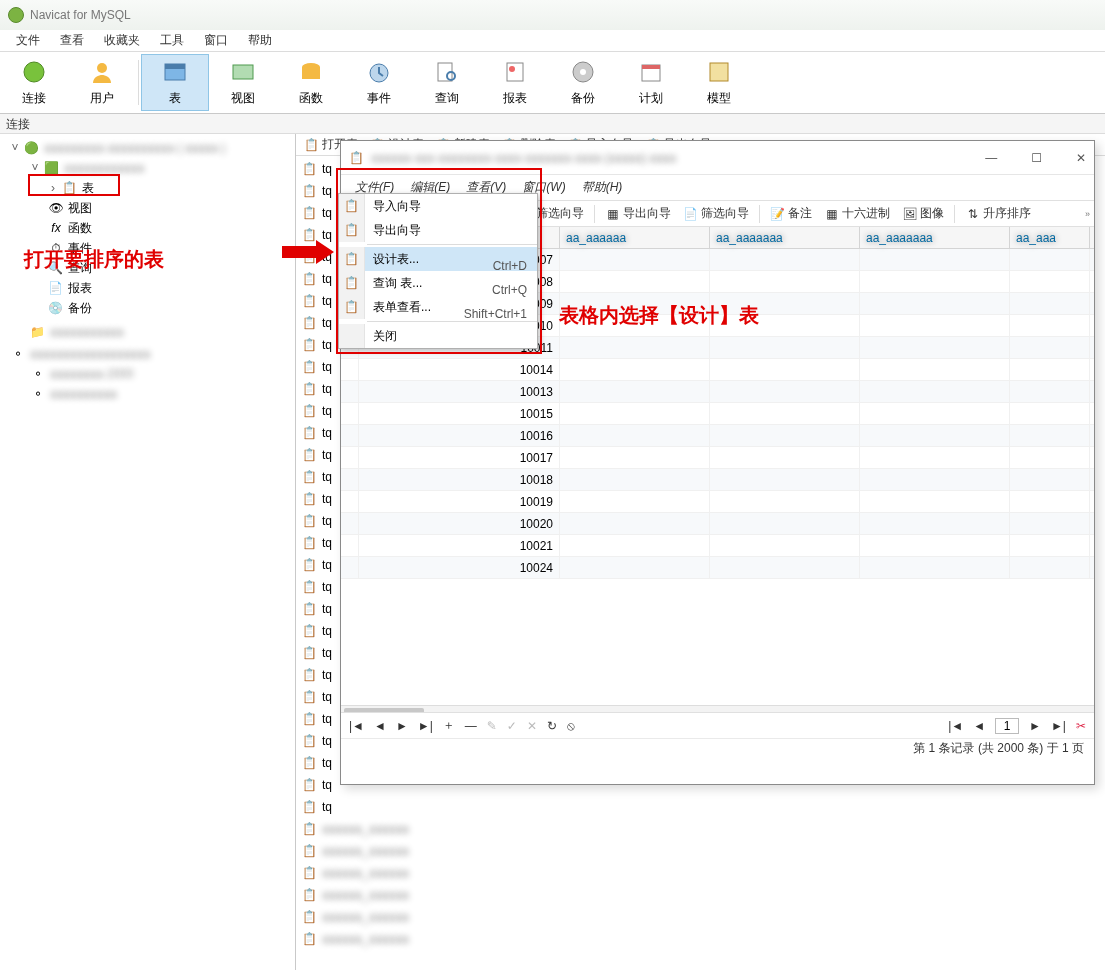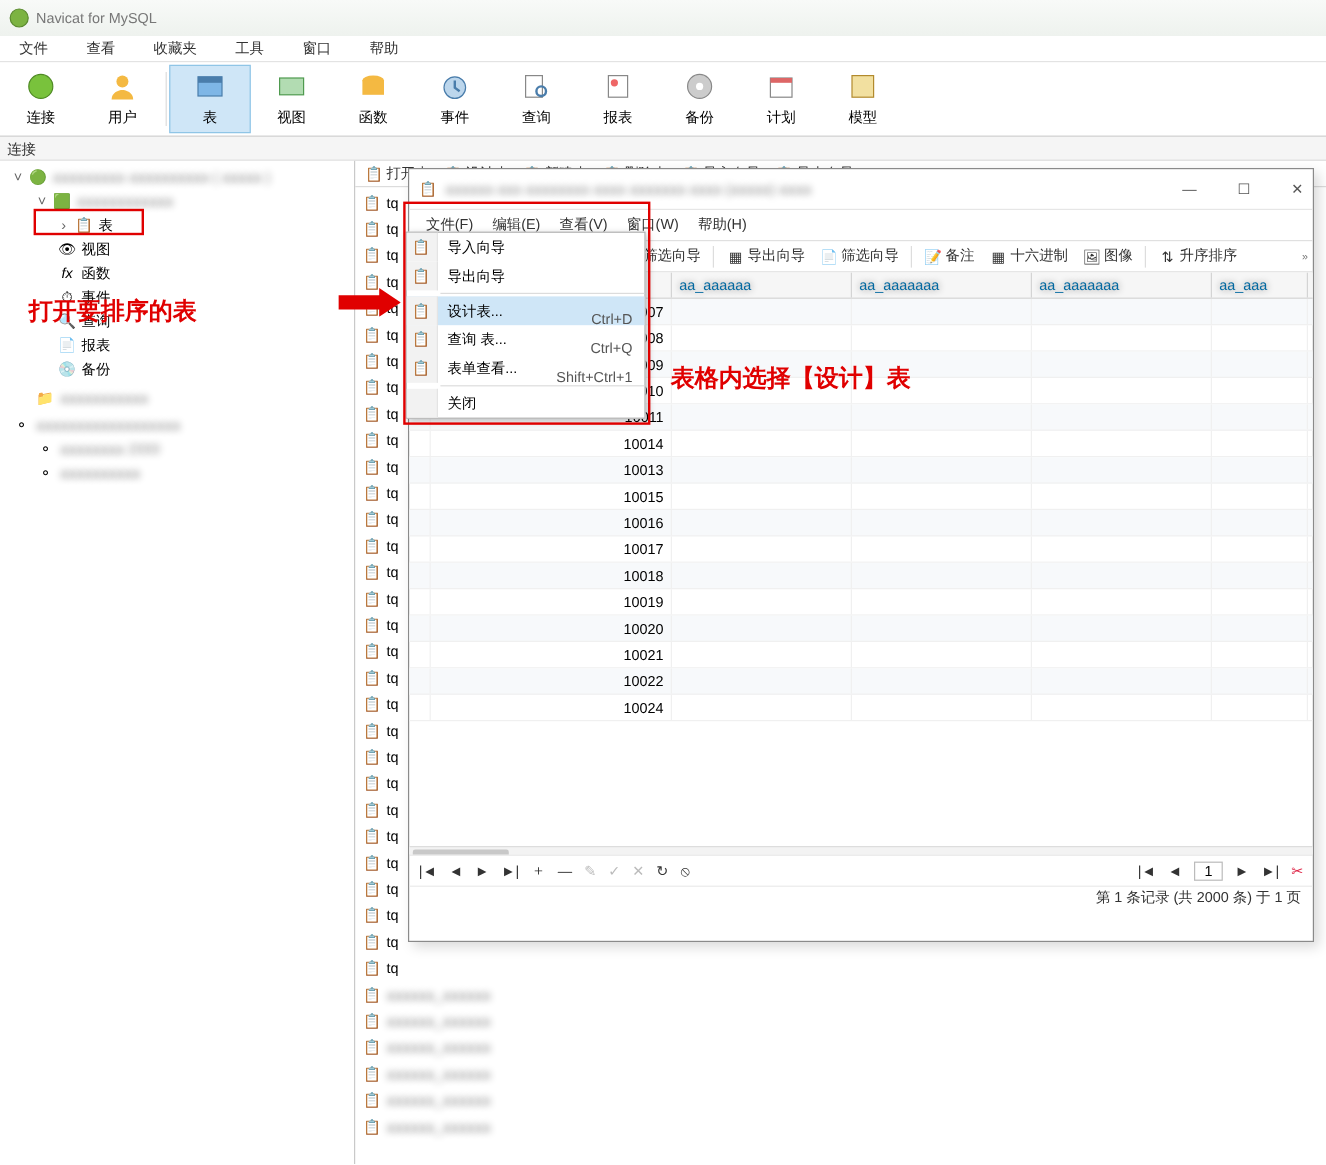--- a/index.html
+++ b/index.html
@@ -2,21 +2,21 @@
 <html><head>
 <meta charset="utf-8">
 <style>
 * { box-sizing: border-box; margin: 0; padding: 0; font-family: "Microsoft YaHei", "Segoe UI", sans-serif; font-size: 12px; }
 body { background: #fff; width: 1105px; height: 971px; position: relative; overflow: hidden; }
 
 .title-bar { height: 30px; display: flex; align-items: center; padding: 0 8px; background: linear-gradient(#f8faf8,#eef2ee); }
 .app-logo { width: 16px; height: 16px; border-radius: 50%; background: #7cb342; margin-right: 6px; border: 1px solid #5a8a2e; }
 .title-text { color: #777; }
 
-.menu-bar { height: 22px; display: flex; align-items: center; padding: 0 6px; gap: 12px; border-bottom: 1px solid #dcdcdc; }
+.menu-bar { height: 22px; display: flex; align-items: center; padding: 0 6px; gap: 0; border-bottom: 1px solid #dcdcdc; }
 .menu-item { padding: 0 10px; color: #333; cursor: default; }
 
 .toolbar { height: 62px; display: flex; align-items: stretch; padding: 2px 0; border-bottom: 1px solid #c9c9c9; background: #fff; }
 .toolbar-btn { width: 68px; display: flex; flex-direction: column; align-items: center; justify-content: center; gap: 4px; }
 .toolbar-btn.active { background: #cfe6f7; border: 1px solid #8fc5e6; }
 .toolbar-sep { width: 1px; background: #dcdcdc; margin: 6px 2px; }
 .tb-icon { width: 28px; height: 28px; display: flex; align-items: center; justify-content: center; }
 
 .section-header { height: 20px; padding: 2px 6px; color: #333; background: #f5f5f5; border-bottom: 1px solid #dcdcdc; }
 
@@ -37,21 +37,21 @@
 .sub-btn { display: flex; align-items: center; gap: 2px; padding: 0 4px; color: #333; }
 .mini-icon { width:16px; height:16px; display:inline-flex; align-items:center; justify-content:center; }
 
 .table-list { flex: 1; position: relative; overflow: hidden; padding: 2px 0; }
 .tl-item { height: 22px; display: flex; align-items: center; padding-left: 6px; gap: 4px; }
 
 .child-window { position: absolute; left: 340px; top: 140px; width: 755px; height: 645px; background: #fff; border: 1px solid #8a8a8a; box-shadow: 4px 4px 10px rgba(0,0,0,0.15); z-index: 15; }
 .cw-title { height: 34px; display: flex; align-items: center; padding: 0 8px; border-bottom: 1px solid #e6e6e6; }
 .cw-controls { margin-left: auto; display: flex; gap: 34px; color: #555; }
 .cw-menu { height: 26px; display: flex; align-items: center; padding: 0 6px; border-bottom: 1px solid #e0e0e0; }
-.cw-menu .menu-item { padding: 0 8px; }
+.cw-menu .menu-item { padding: 0 8px; font-style: italic; }
 .cw-tb { height: 26px; display: flex; align-items: center; padding: 0 6px; gap: 0; border-bottom: 1px solid #e0e0e0; position:relative; }
 .cw-tb .sub-btn { padding: 0 6px; }
 .tbsep { width:1px; height:18px; background:#ddd; margin:0 4px; }
 
 .cw-grid { position: relative; height: 485px; overflow: hidden; }
 .grid-header { display: flex; height: 22px; border-bottom: 1px solid #d4d4d4; background: #f6f6f6; }
 .grid-hcell { border-right: 1px solid #d4d4d4; padding: 0 6px; display:flex; align-items:center; color:#0369a1; }
 .grid-rows { height: 456px; overflow: hidden; }
 .grid-row { display: flex; height: 22px; border-bottom: 1px solid #f0f0f0; }
 .grid-row:nth-child(odd) { background: #f7f9fb; }
@@ -607,28 +607,20 @@
           <div class="grid-cell" style="width:18px"></div>
           <div class="grid-cell" style="width:201px;justify-content:flex-end">10020</div>
           <div class="grid-cell" style="width:150px"></div>
           <div class="grid-cell" style="width:150px"></div>
           <div class="grid-cell" style="width:150px"></div>
           <div class="grid-cell" style="width:80px"></div>
         </div>
         <div class="grid-row">
           <div class="grid-cell" style="width:18px"></div>
           <div class="grid-cell" style="width:201px;justify-content:flex-end">10021</div>
-          <div class="grid-cell" style="width:150px"></div>
-          <div class="grid-cell" style="width:150px"></div>
-          <div class="grid-cell" style="width:150px"></div>
-          <div class="grid-cell" style="width:80px"></div>
-        </div>
-        <div class="grid-row">
-          <div class="grid-cell" style="width:18px"></div>
-          <div class="grid-cell" style="width:201px;justify-content:flex-end">10022</div>
           <div class="grid-cell" style="width:150px"></div>
           <div class="grid-cell" style="width:150px"></div>
           <div class="grid-cell" style="width:150px"></div>
           <div class="grid-cell" style="width:80px"></div>
         </div>
         <div class="grid-row">
           <div class="grid-cell" style="width:18px"></div>
           <div class="grid-cell" style="width:201px;justify-content:flex-end">10024</div>
           <div class="grid-cell" style="width:150px"></div>
           <div class="grid-cell" style="width:150px"></div>

